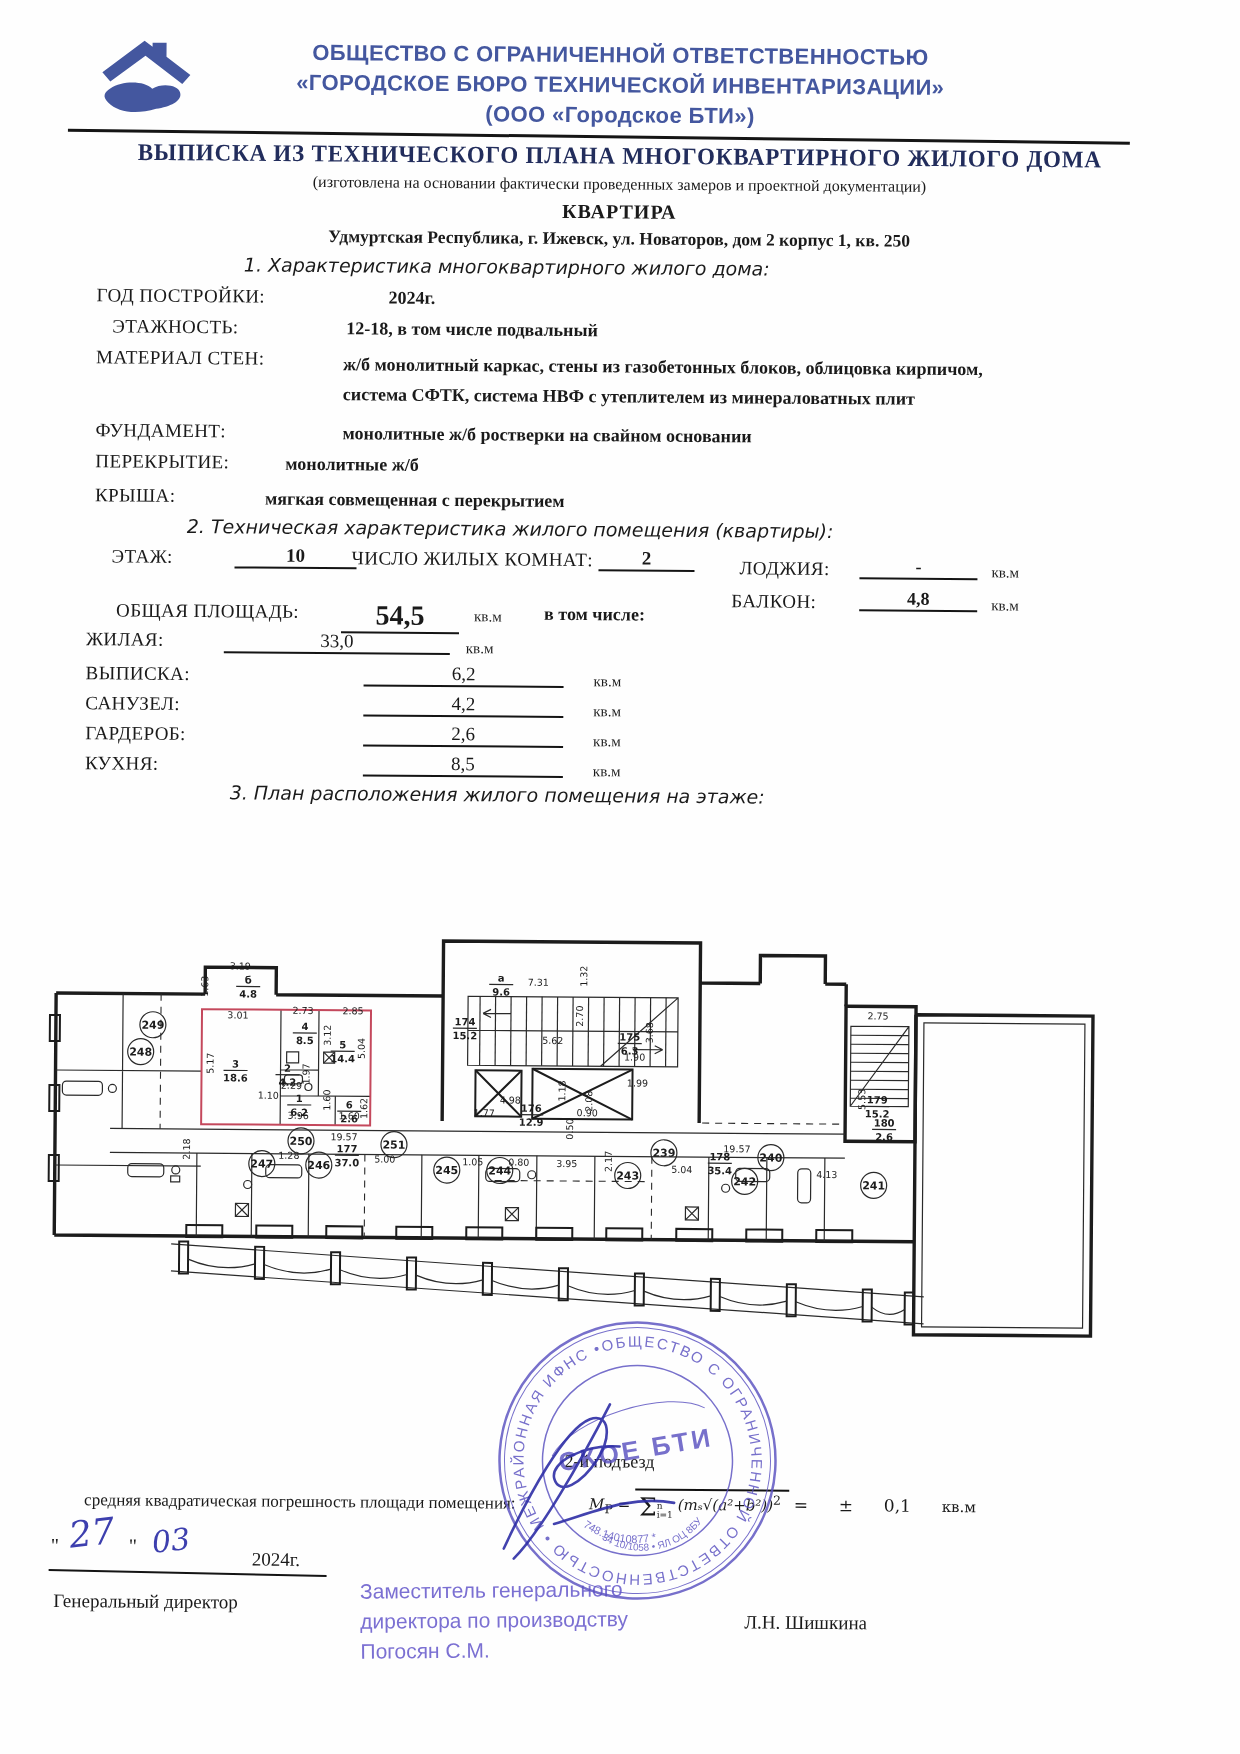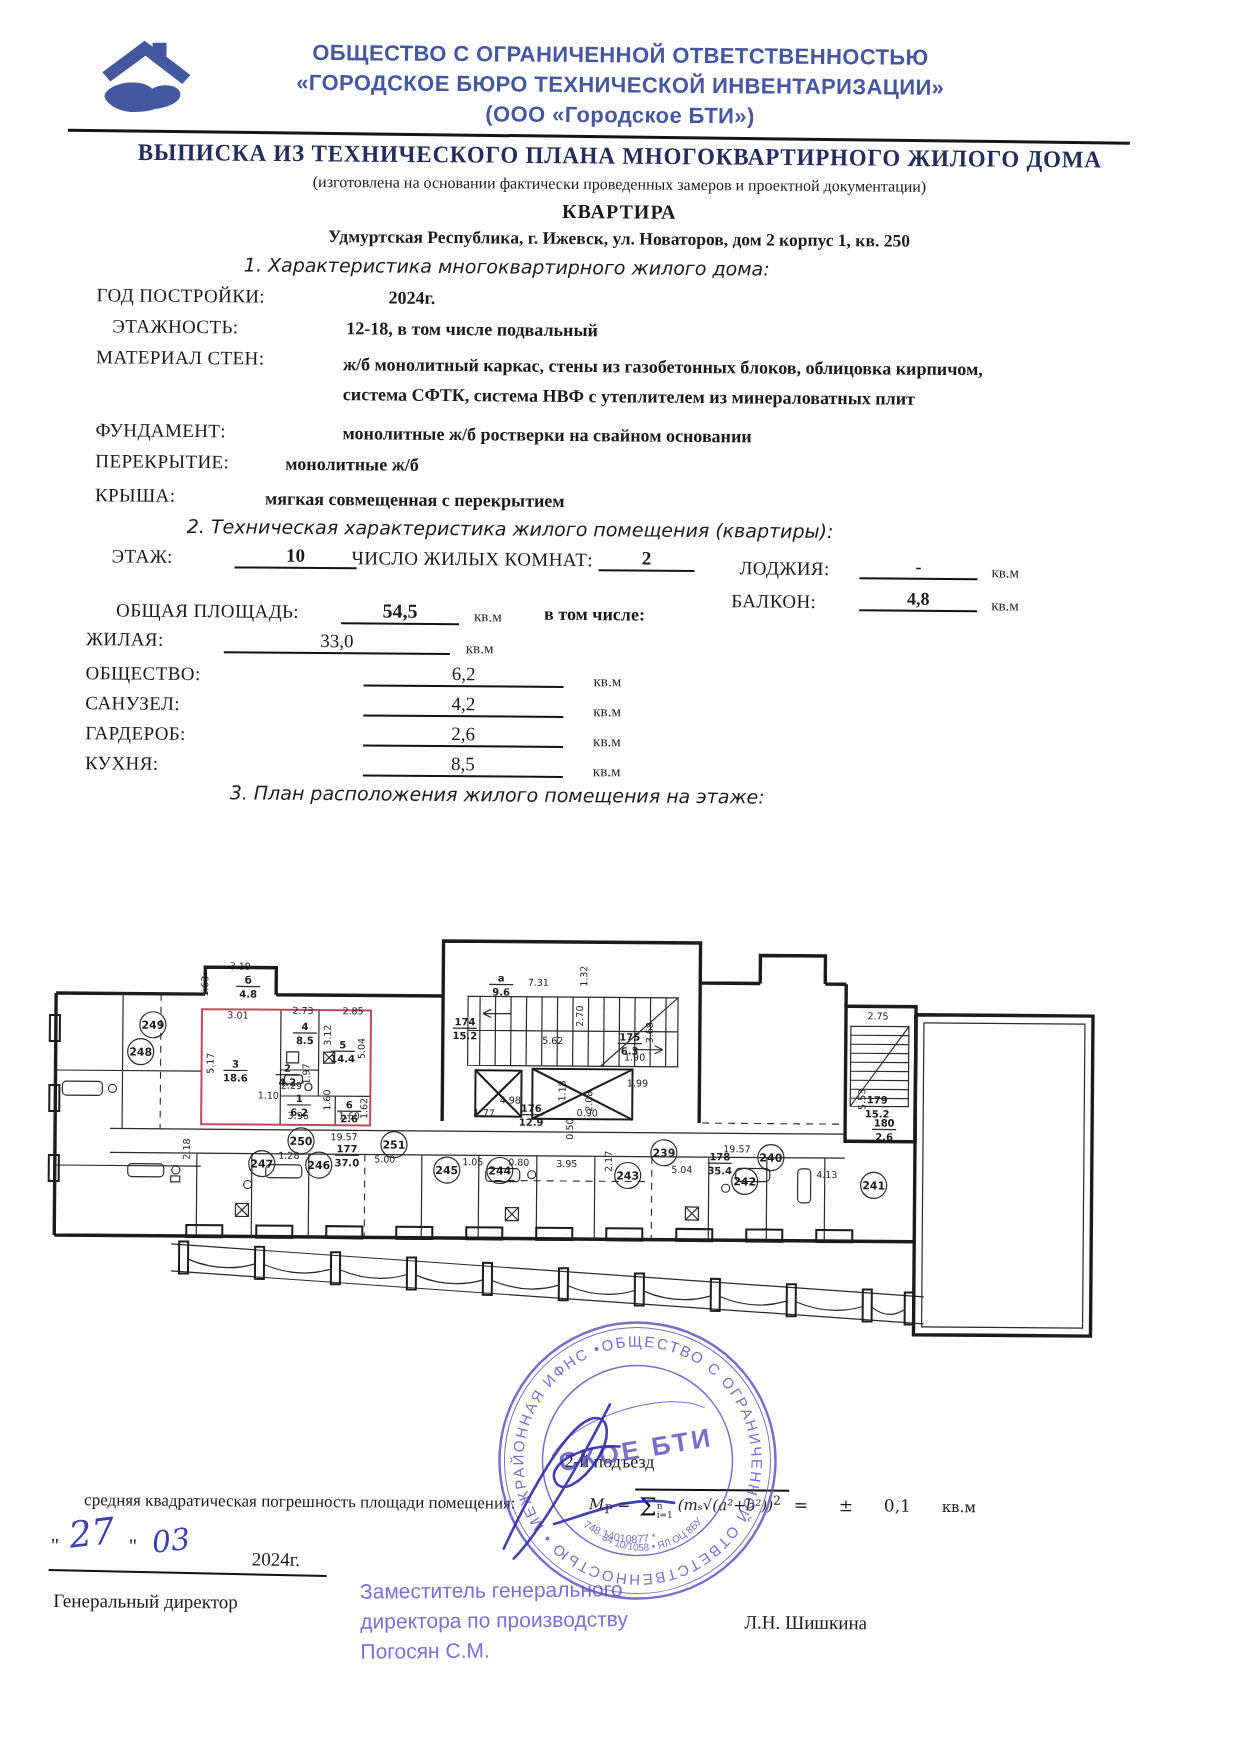--- a/index.html
+++ b/index.html
@@ -98,29 +98,29 @@
   <div class="abs lab" style="left:355px;top:545px;">ЧИСЛО ЖИЛЫХ КОМНАТ:</div>
   <div class="abs val uline" style="left:602px;top:543px;width:96px;font-size:19px;">2</div>
   <div class="abs lab" style="left:735px;top:552px;margin-left:8px;">ЛОДЖИЯ:</div>
   <div class="abs val uline" style="left:863px;top:550px;width:118px;">-</div>
   <div class="abs kvm" style="left:995px;top:557px;">кв.м</div>
   <div class="abs lab" style="left:735px;top:585px;text-align:right;">БАЛКОН:</div>
   <div class="abs val uline" style="left:863px;top:582px;width:118px;">4,8</div>
   <div class="abs kvm" style="left:995px;top:590px;">кв.м</div>
 
   <div class="abs lab" style="left:120px;top:599px;">ОБЩАЯ ПЛОЩАДЬ:</div>
-  <div class="abs val uline" style="left:345px;top:597px;width:118px;font-size:20px;">54,5</div>
+  <div class="abs val uline" style="left:345px;top:597px;width:118px;font-size:28px;">54,5</div>
   <div class="abs kvm" style="left:478px;top:605px;">кв.м</div>
   <div class="abs val" style="left:548px;top:600px;text-align:center;">в том числе:</div>
 
   <div class="abs lab" style="left:90px;top:628px;font-family:Liberation Serif, serif;">ЖИЛАЯ:</div>
   <div class="abs val uline norm" style="left:228px;top:628px;width:226px;font-size:19px;">33,0</div>
   <div class="abs kvm" style="left:470px;top:637px;">кв.м</div>
 
-  <div class="abs lab" style="left:90px;top:662px;">ОБЩЕСТВО:</div>
+  <div class="abs lab" style="left:90px;top:662px;">ВЫПИСКА:</div>
   <div class="abs val uline norm" style="left:368px;top:660px;width:200px;font-size:19px;">6,2</div>
   <div class="abs kvm" style="left:598px;top:669px;">кв.м</div>
 
   <div class="abs lab" style="left:90px;top:692px;">САНУЗЕЛ:</div>
   <div class="abs val uline norm" style="left:368px;top:690px;width:200px;font-size:19px;">4,2</div>
   <div class="abs kvm" style="left:598px;top:699px;">кв.м</div>
 
   <div class="abs lab" style="left:90px;top:722px;text-align:center;">ГАРДЕРОБ:</div>
   <div class="abs val uline norm" style="left:368px;top:720px;width:200px;font-size:19px;">2,6</div>
   <div class="abs kvm" style="left:598px;top:729px;">кв.м</div>

